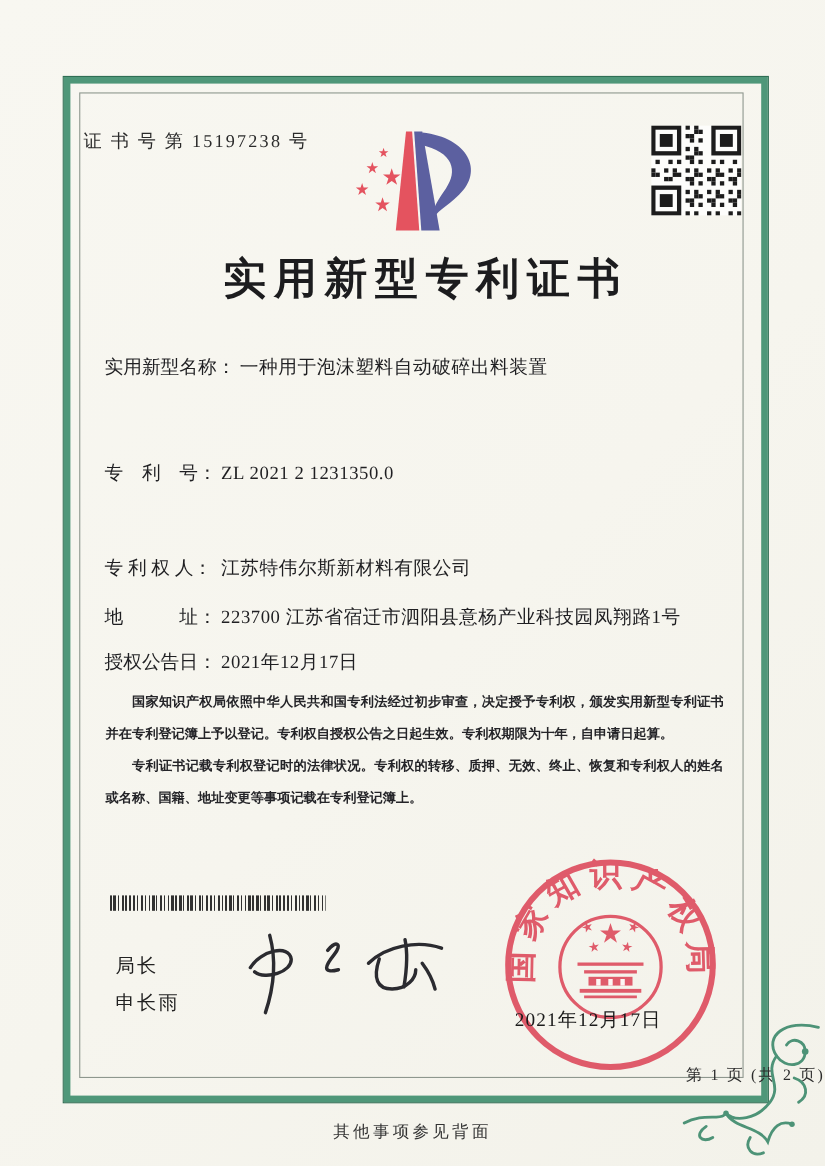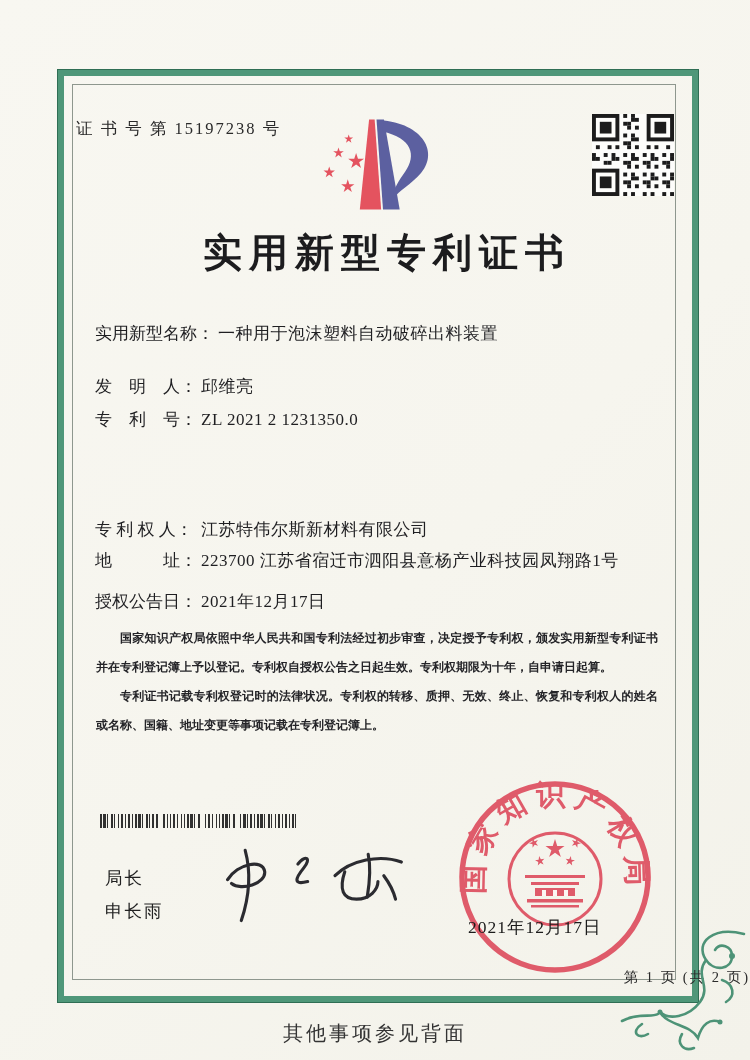--- a/index.html
+++ b/index.html
@@ -58,21 +58,21 @@
   .signer div{margin-bottom:9px;letter-spacing:2px;}
   .signature{position:absolute;left:212px;top:840px;width:205px;height:88px;}
   
   .seal{position:absolute;left:455px;top:775px;width:200px;height:200px;opacity:.92;}
   .seal-date{
     position:absolute;left:468px;top:915px;width:180px;font-size:17.5px;
     color:#1b1b1b;letter-spacing:1px;z-index:5;
   }
   
   .page-info{position:absolute;left:0;right:0;top:968px;text-align:right;font-size:14.5px;color:#2b2b2b;letter-spacing:2px;}
-  .back-note{position:absolute;left:0;right:0;top:1020px;text-align:center;font-size:20px;color:#333;letter-spacing:3px;}
+  .back-note{position:absolute;left:0;right:0;top:1020px;text-align:center;font-size:15px;color:#333;letter-spacing:3px;}
   .flourish{position:absolute;right:2px;bottom:4px;width:130px;height:130px;}
 </style>
 </head>
 <body>
 
 <div class="page">
 
   <div class="frame-band"></div>
   <div class="frame-inner"></div>
 
@@ -194,27 +194,24 @@
         <rect x="72" y="80" width="4" height="4"></rect>
         <rect x="80" y="80" width="4" height="4"></rect>
       </g>
   </svg>
 
   <div class="title">实用新型专利证书</div>
 
   <div class="field-row" style="top:322px">
     <span class="flabel">实用新型名称：</span><span class="fvalue">一种用于泡沫塑料自动破碎出料装置</span>
   </div>
-  <div class="field-row" style="top:375px">
-    <span class="flabel">发　明　人：</span><span class="fvalue">邱维亮</span>
-  </div>
-  <div class="field-row" style="top:408px">
+  <div class="field-row" style="top:418px">
     <span class="flabel">专　利　号：</span><span class="fvalue">ZL 2021 2 1231350.0</span>
   </div>
-  <div class="field-row" style="top:518px">
+  <div class="field-row" style="top:505px">
     <span class="flabel">专 利 权 人：</span><span class="fvalue">江苏特伟尔斯新材料有限公司</span>
   </div>
   <div class="field-row" style="top:549px">
     <span class="flabel">地　　　址：</span><span class="fvalue">223700 江苏省宿迁市泗阳县意杨产业科技园凤翔路1号</span>
   </div>
   <div class="field-row" style="top:590px">
     <span class="flabel">授权公告日：</span><span class="fvalue">2021年12月17日</span>
   </div>
 
   <div class="body-text">

